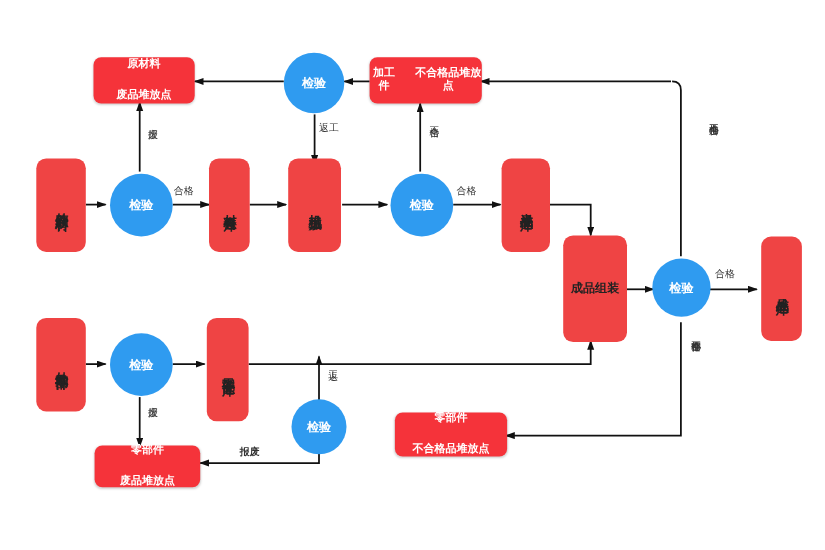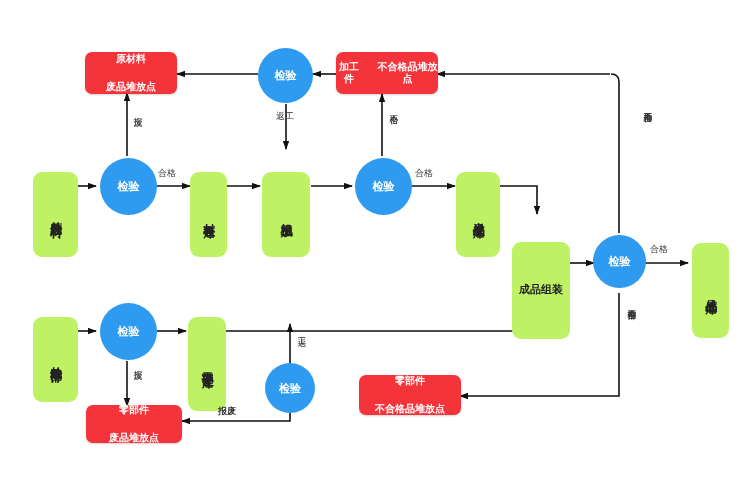--- a/index.html
+++ b/index.html
@@ -9,26 +9,25 @@
     font-family:"DejaVu Sans","Liberation Sans",sans-serif;
     overflow:hidden;
   }
   #stage{position:relative;width:750px;height:500px;}
   svg.edges{position:absolute;left:0;top:0;width:750px;height:500px;}
 
   .node{position:absolute;box-sizing:border-box;display:flex;align-items:center;justify-content:center;text-align:center;}
 
   
   .box{
-    background:#bef264;
+    background:#ef4444;
     border-radius:9px;
     color:#222222;
     font-weight:bold;
     line-height:1.12;
-    margin-top:28px;
   }
   .box.vert{writing-mode:vertical-rl;text-orientation:upright;letter-spacing:1px;}
 
   
   .scrap{
     background:#f5333a;
     border-radius:7px;
     color:#ffffff;
     font-weight:bold;
     line-height:1.25;
@@ -182,21 +181,21 @@
     <span>废品堆放点</span>
   </div>
 
   <div class="node scrap" style="left:359px;top:375px;width:102px;height:40px;flex-direction:column;">
     <span>零部件</span>
     <span>不合格品堆放点</span>
   </div>
 
   <div class="elabel v" style="left:131px;top:110px;">报废</div>
   <div class="elabel" style="left:158px;top:167px;">合格</div>
-  <div class="elabel" style="left:276px;top:110px;">返工</div>
+  <div class="elabel" style="left:290px;top:110px;">返工</div>
   <div class="elabel v" style="left:387px;top:108px;">不合格</div>
   <div class="elabel" style="left:415px;top:167px;">合格</div>
   <div class="elabel v" style="left:641px;top:106px;">加工件不合格</div>
   <div class="elabel" style="left:650px;top:243px;">合格</div>
   <div class="elabel v" style="left:625px;top:303px;">零部件不合格</div>
   <div class="elabel v" style="left:131px;top:363px;">报废</div>
   <div class="elabel" style="left:218px;top:405px;font-weight:bold;">报废</div>
   <div class="elabel v" style="left:295px;top:330px;">返工</div>
 
 </div>

